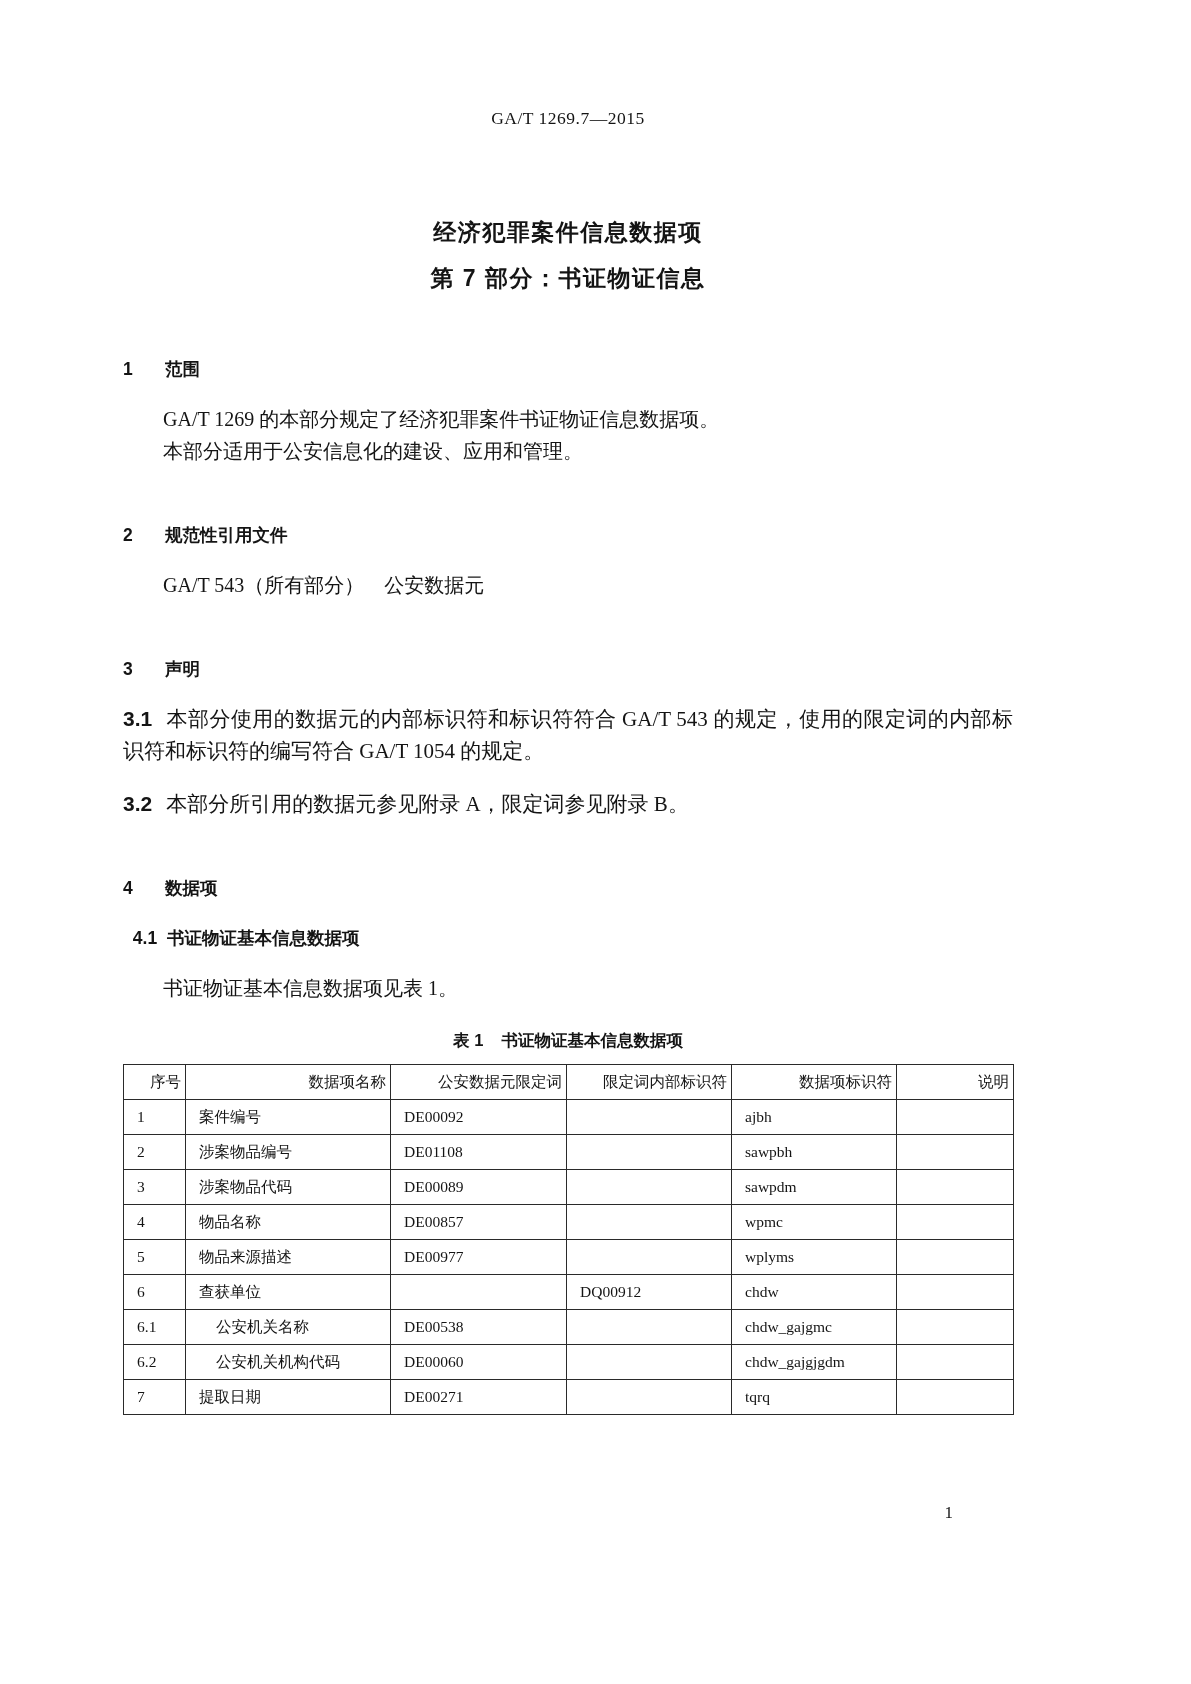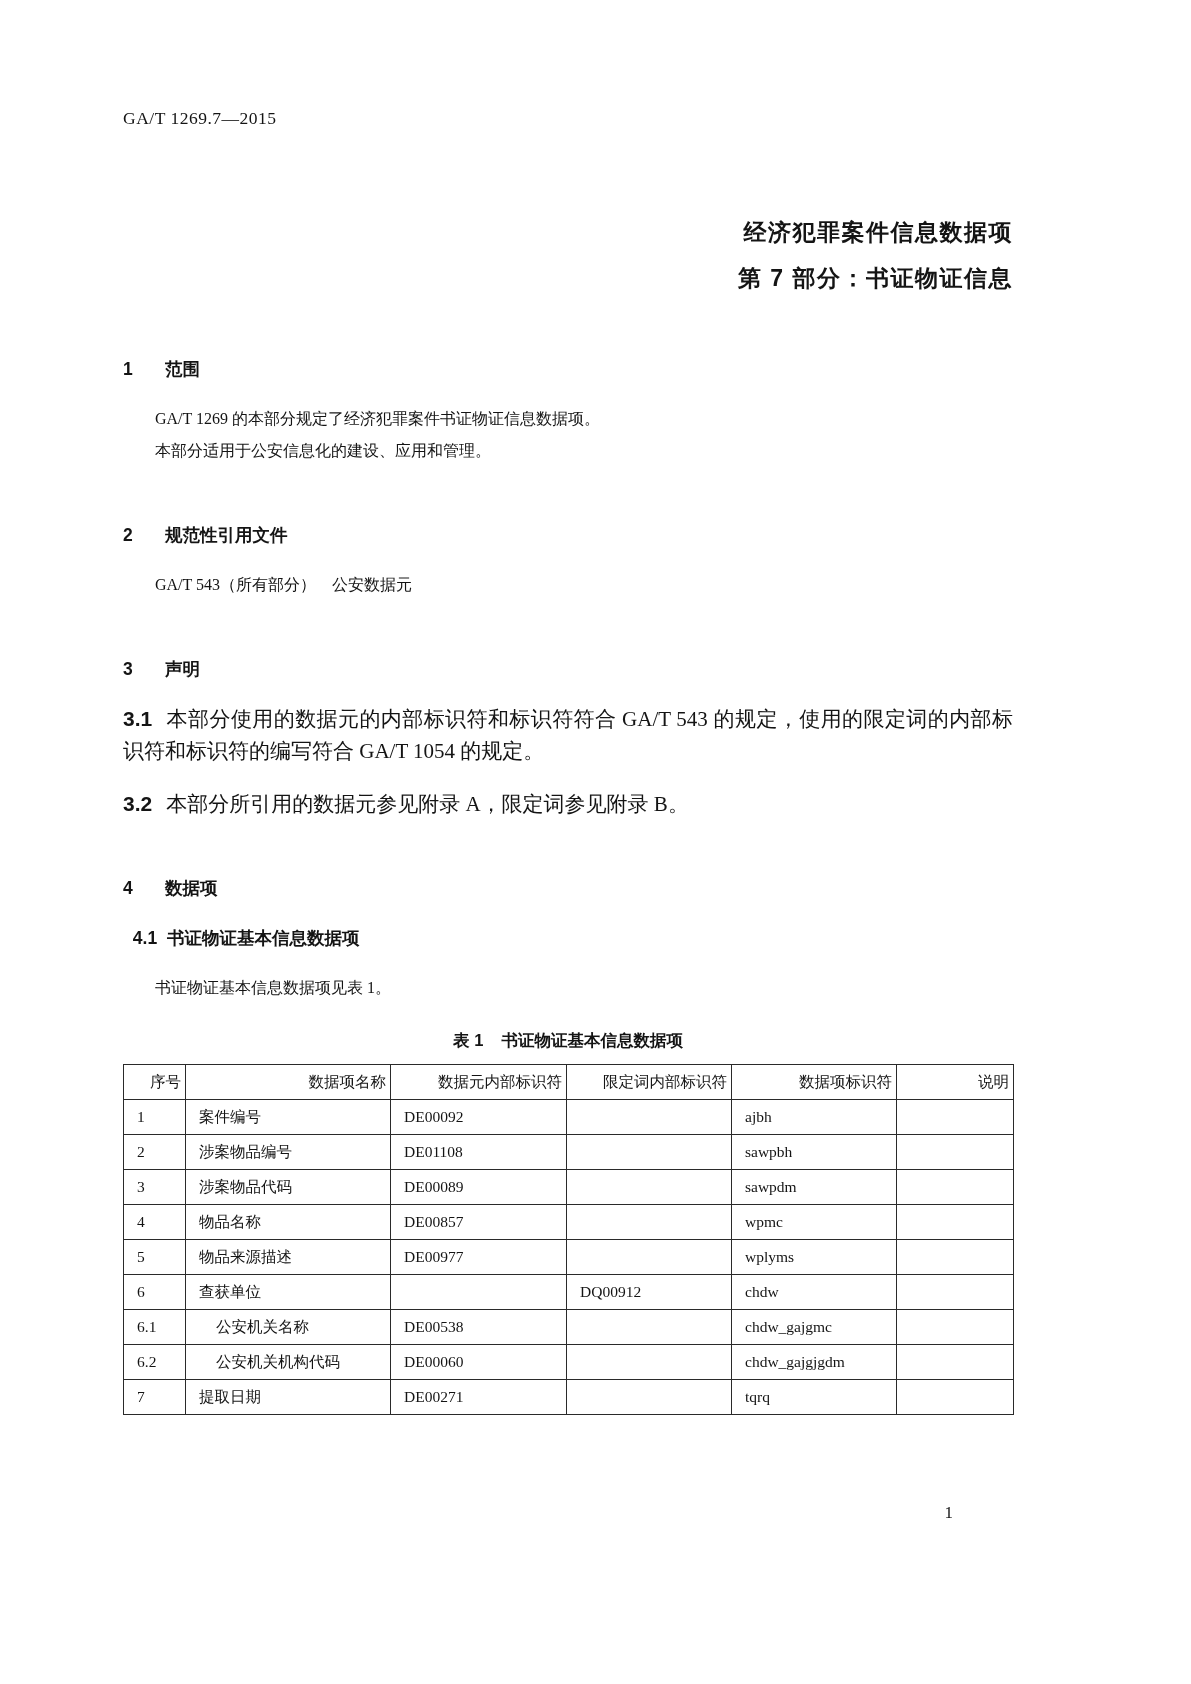--- a/index.html
+++ b/index.html
@@ -9,48 +9,48 @@
     height: 1684px;
     background: #ffffff;
     color: #141414;
     font-family: "Liberation Serif", "DejaVu Serif", serif;
     position: relative;
     overflow: hidden;
   }
   .page { padding: 108px 178px 0 123px; }
 
   .doc-number {
-    text-align: left;
+    text-align: center;
     font-size: 17.5px;
     letter-spacing: 0.5px;
   }
 
   .title-block {
     margin-top: 80px;
-    text-align: right;
+    text-align: center;
     font-family: "Liberation Sans", "DejaVu Sans", sans-serif;
     font-weight: 700;
     font-size: 23px;
     line-height: 46px;
     letter-spacing: 1.5px;
   }
 
   .sec-heading {
     margin-top: 56px;
     font-family: "Liberation Sans", "DejaVu Sans", sans-serif;
     font-weight: 700;
     font-size: 17.5px;
     display: flex;
     align-items: baseline;
   }
   .sec-heading .no { min-width: 42px; }
   .sec-heading.sub { margin-top: 26px; }
   .sec-heading.sub .no { min-width: 44px; text-align: center; }
 
-  .para-block { margin-top: 22px; font-size: 16px; line-height: 32px; }
+  .para-block { margin-top: 22px; font-size: 20px; line-height: 32px; }
   .para-block p { margin: 0; text-align: justify; }
   p.fl-indent { text-indent: 2em; }
   p.ref-line { text-indent: 2em; margin-top: 12px; }
 
   .numbered-para {
     margin-top: 22px;
     font-size: 21px;
     line-height: 32px;
     text-align: justify;
   }
@@ -161,21 +161,21 @@
       <col style="width:205px">
       <col style="width:176px">
       <col style="width:165px">
       <col style="width:165px">
       <col style="width:117px">
     </colgroup>
     <thead>
       <tr>
         <th>序号</th>
         <th>数据项名称</th>
-        <th>数据元内部标识符</th>
+        <th>公安数据元限定词</th>
         <th>限定词内部标识符</th>
         <th>数据项标识符</th>
         <th>说明</th>
       </tr>
     </thead>
     <tbody>
         <tr>
           <td>1</td>
           <td>案件编号</td>
           <td>DE00092</td>

